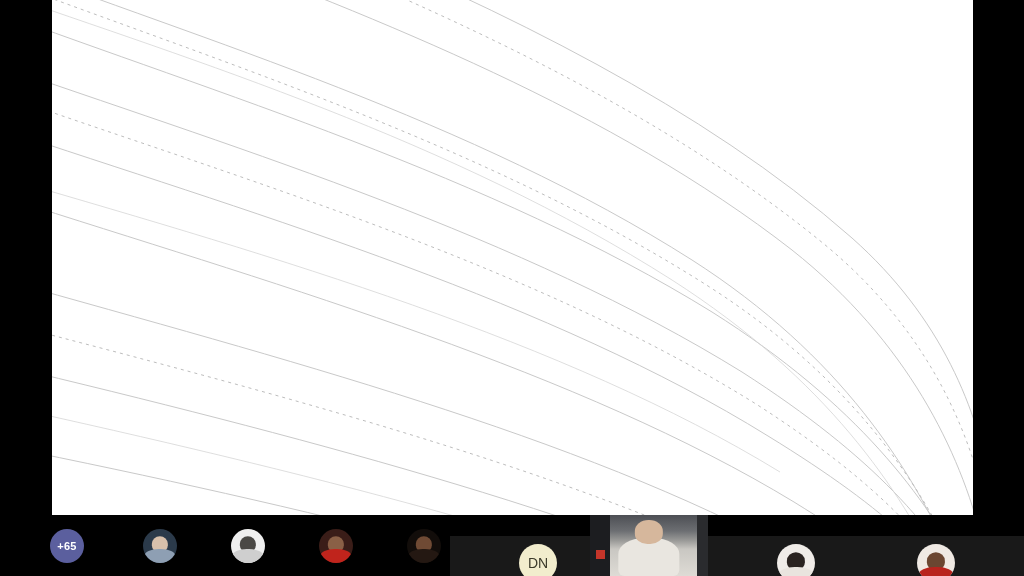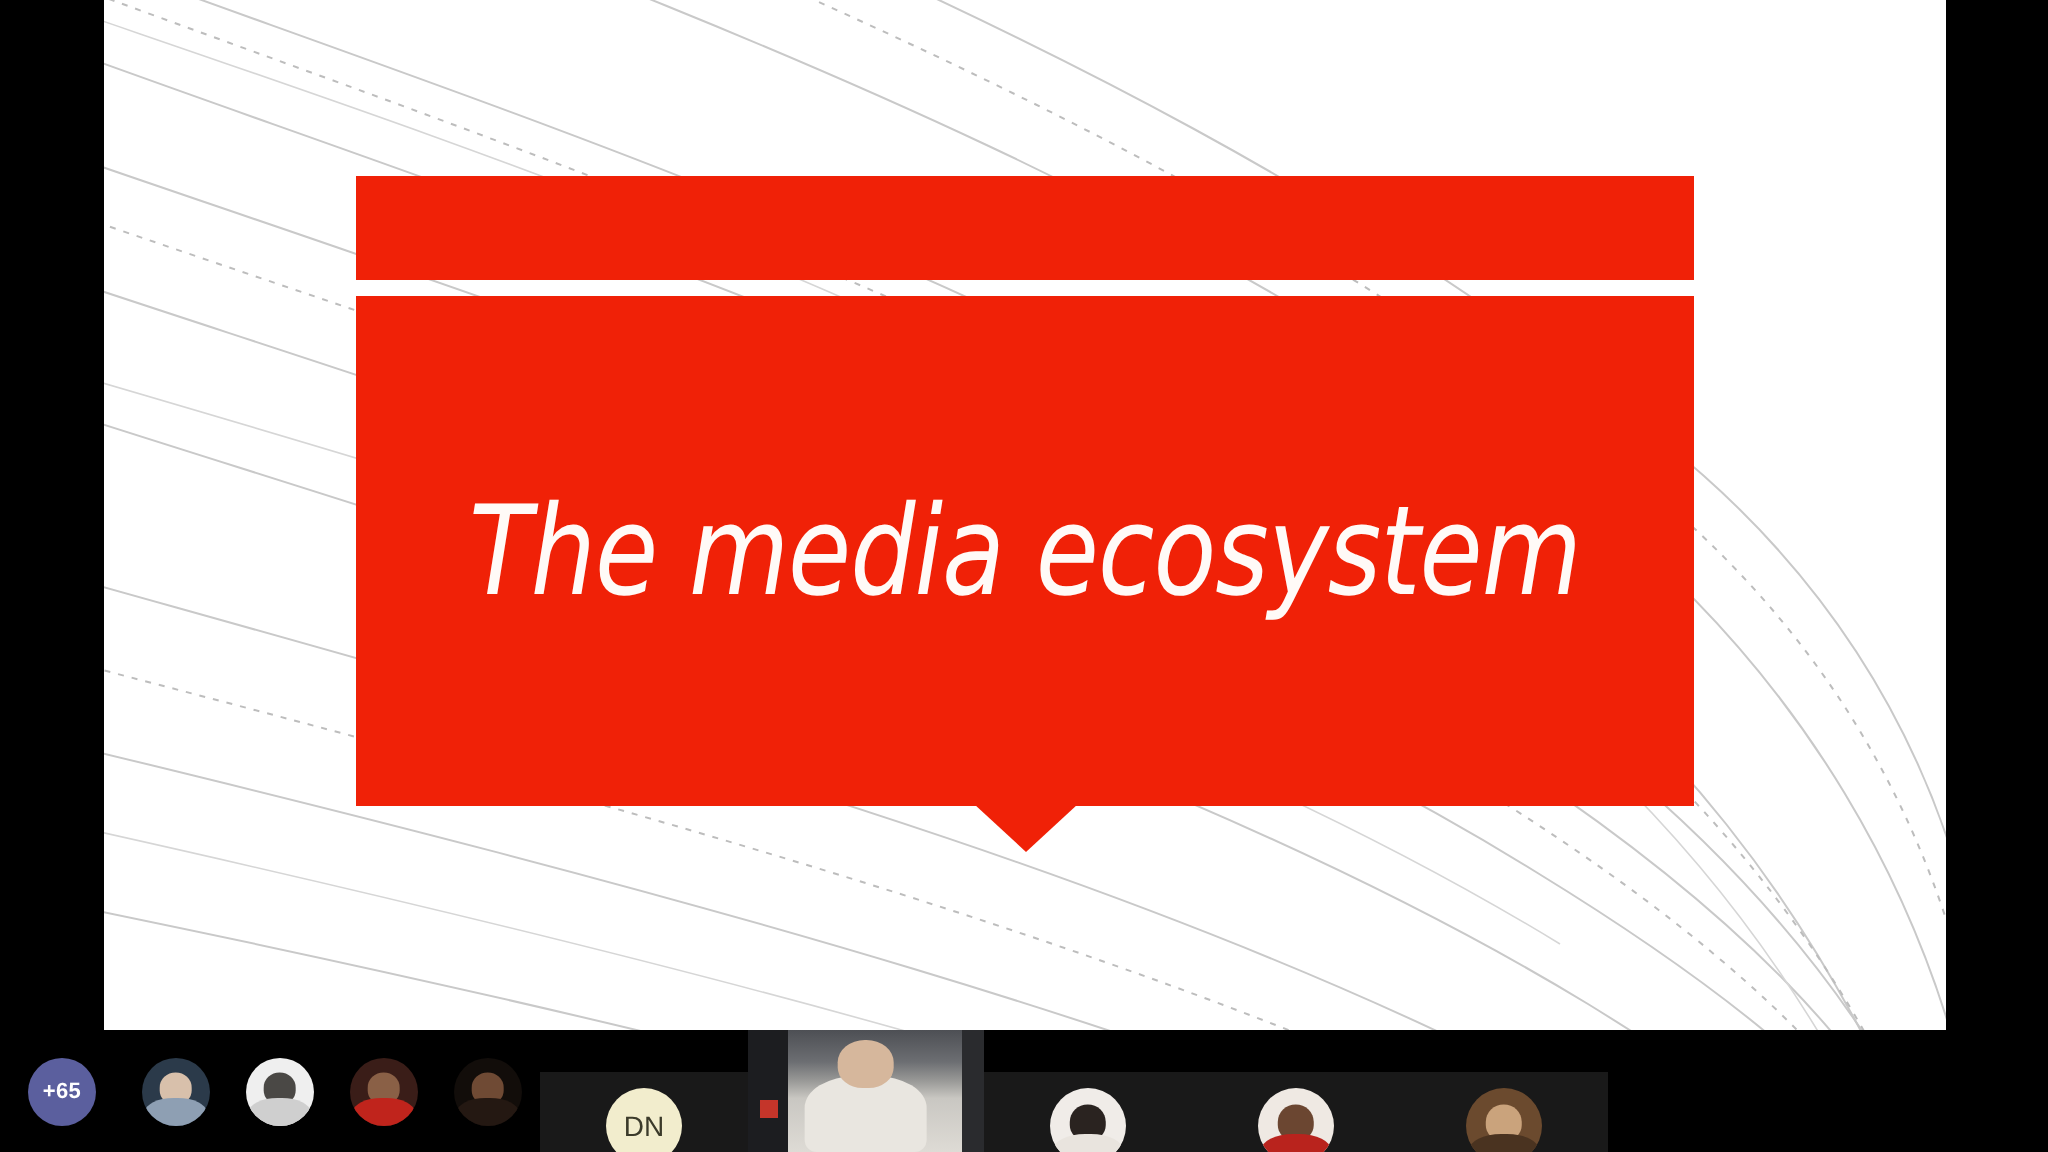--- a/index.html
+++ b/index.html
@@ -107,20 +107,21 @@
   }
 
   .tile {
     position: relative;
     height: 61px;
     flex: none;
     overflow: hidden;
     display: flex;
     align-items: center;
     justify-content: center;
+    padding-left: 36px;
   }
   .tile.wide  { width: 104px; background: #191919; margin-top: 21px; }
   .tile.video { width: 118px; background: #1a1a1a; padding: 0; }
   .tile.mini  { width: 52px;  background: #000; }
   .tile.first { width: 62px;  background: #000; }
 
   .avatar {
     width: 34px; height: 34px;
     border-radius: 50%;
     display: flex;
@@ -283,26 +284,20 @@
         <path d="M-20,330 C 256,402 558,482 770,596"></path>
         <path d="M190,-70 C 392,12 606,108 772,244 C 874,328 918,428 936,516"></path>
       </g>
       <g fill="none" stroke="#d6d6d6" stroke-width="0.8">
         <path d="M-60,-10 C 140,60 400,140 620,280 C 776,380 848,490 890,576"></path>
         <path d="M-40,180 C 220,256 512,340 728,472"></path>
         <path d="M-20,412 C 268,476 572,552 782,650"></path>
       </g>
     </svg>
 
-    <div class="bubble-wrap">
-      <div class="bubble-topbar"></div>
-      <div class="bubble-body"></div>
-      <div class="bubble-tail"></div>
-      <div class="slide-title">The media ecosystem</div>
-    </div>
 
   </div>
 </div>
 
 <div id="filmstrip">
 
   <div class="tile first">
     <div class="overflow-badge">+65</div>
   </div>
 

